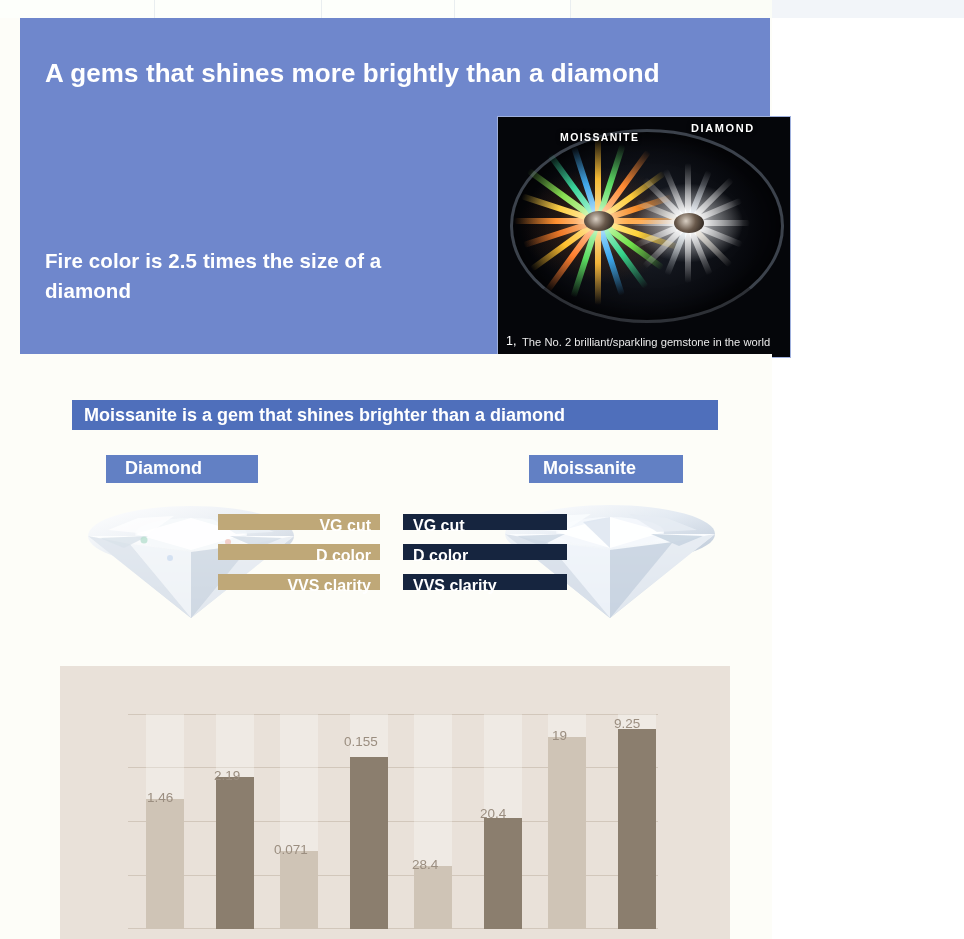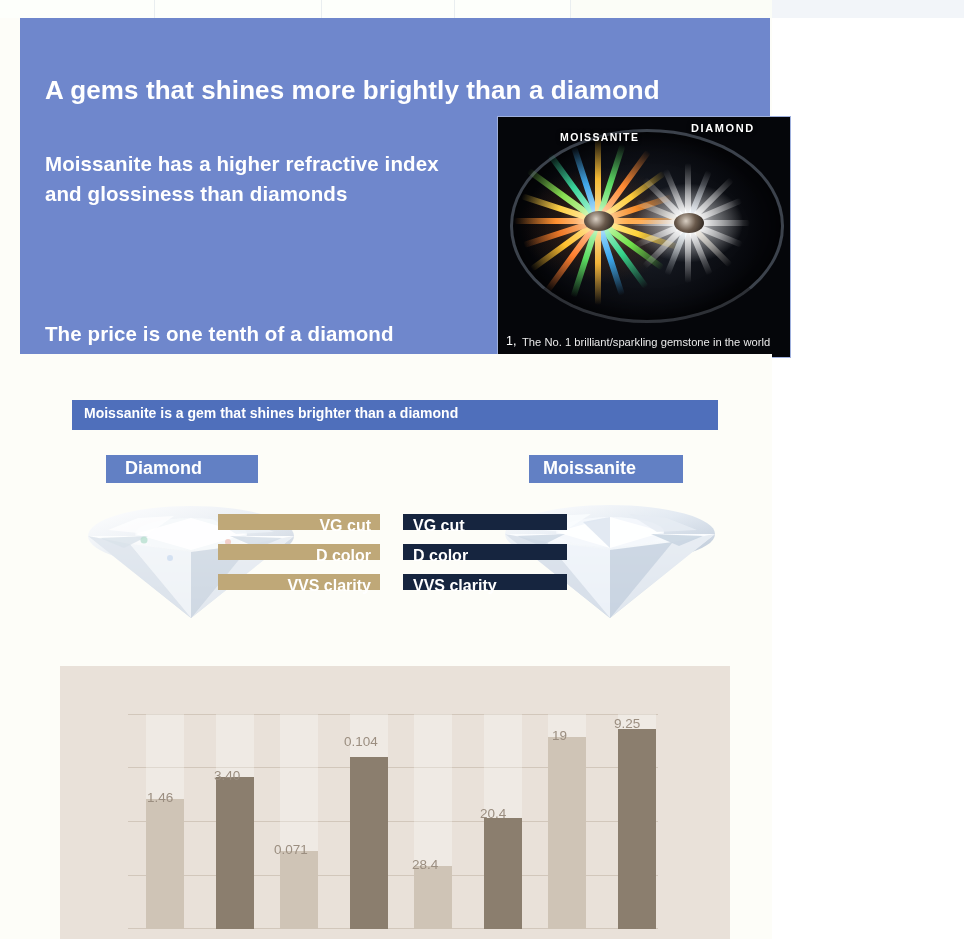--- a/index.html
+++ b/index.html
@@ -33,21 +33,21 @@
   #right-gutter{
     position:absolute;left:772px;top:18px;width:192px;height:921px;background:#ffffff;
   }
 
   
   #hero{
     position:absolute;left:20px;top:0px;width:750px;height:336px;
     background:#6f87cc;
   }
   #hero-title{
-    position:absolute;left:25px;top:40px;width:700px;
+    position:absolute;left:25px;top:23px;width:700px;
     color:#ffffff;font-size:26px;font-weight:bold;letter-spacing:.1px;
     white-space:nowrap;
   }
   .hero-para{
     position:absolute;left:25px;color:#ffffff;font-size:20.5px;font-weight:bold;
     line-height:30px;letter-spacing:.1px;
   }
   #hero-p1{top:110px;width:420px;}
   #hero-p2{top:207px;width:400px;}
   #hero-p3{top:280px;width:420px;white-space:nowrap;}
@@ -104,21 +104,21 @@
   
   #compare-section{
     position:absolute;left:0;top:336px;width:772px;height:300px;
     background:#fdfdf8;
   }
   #compare-banner{
     position:absolute;left:72px;top:46px;width:646px;height:30px;
     background:#4f6fbb;
   }
   #compare-banner-text{
-    position:absolute;left:12px;top:5px;color:#ffffff;font-size:14px;font-weight:bold;
+    position:absolute;left:12px;top:5px;color:#ffffff;font-size:18px;font-weight:bold;
     white-space:nowrap;
   }
   .side-badge{
     position:absolute;height:28px;background:#6280c4;
   }
   #badge-diamond{left:106px;top:101px;width:152px;}
   #badge-moissanite{left:529px;top:101px;width:154px;}
   .side-badge span{
     position:absolute;top:3px;color:#ffffff;font-size:18px;font-weight:bold;white-space:nowrap;
   }
@@ -185,22 +185,21 @@
   <div class="right-pane"></div>
 </div>
 
 <div id="right-gutter"></div>
 
 <div id="page-canvas">
 
   <section id="hero">
     <h1 id="hero-title">A gems that shines more brightly than a diamond</h1>
 
-    <p class="hero-para" id="hero-p1">Moissanite has a higher refractive index and glossiness than diamonds</p>
-    <p class="hero-para" id="hero-p3">The price is one tenth of a diamond</p>
+    <p class="hero-para" id="hero-p2">Fire color is 2.5 times the size of a diamond</p>
 
     <figure id="photo-card">
       <div id="photo-scene">
         <div id="ring-arc"></div>
 
         <div class="ray">
           <i style="transform:rotate(0deg);width:88px;background:linear-gradient(90deg,#ffdca0,#ff9a2e,rgba(255,120,20,0));"></i>
           <i style="transform:rotate(18deg);width:84px;background:linear-gradient(90deg,#fff0b0,#ffd23a,rgba(255,200,40,0));"></i>
           <i style="transform:rotate(36deg);width:80px;background:linear-gradient(90deg,#d8ffc0,#6fe24a,rgba(90,220,70,0));"></i>
           <i style="transform:rotate(54deg);width:82px;background:linear-gradient(90deg,#c8ffd8,#35d38a,rgba(50,200,130,0));"></i>
@@ -243,21 +242,21 @@
 
         <div class="gstone" style="left:86px;top:94px;"></div>
         <div class="gstone" style="left:176px;top:96px;"></div>
 
         <span id="lbl-moissanite">MOISSANITE</span>
         <span id="lbl-diamond">DIAMOND</span>
       </div>
 
       <figcaption id="photo-caption-bar">
         <span id="photo-caption-num">1,</span>
-        <span id="photo-caption-text">The No. 1 brilliant/sparkling gemstone in the world</span>
+        <span id="photo-caption-text">The No. 2 brilliant/sparkling gemstone in the world</span>
       </figcaption>
     </figure>
   </section>
 
   <section id="compare-section">
 
     <div id="compare-banner">
       <span id="compare-banner-text">Moissanite is a gem that shines brighter than a diamond</span>
     </div>
 
@@ -363,26 +362,26 @@
       <div class="colband" style="left:152px;width:38px;"></div>
       <div class="colband" style="left:222px;width:38px;"></div>
       <div class="colband" style="left:286px;width:38px;"></div>
       <div class="colband" style="left:356px;width:38px;"></div>
       <div class="colband" style="left:420px;width:38px;"></div>
       <div class="colband" style="left:490px;width:38px;"></div>
 
       <div class="bar bar-light" style="left:18px;width:38px;height:130px;"></div>
       <div class="bar bar-dark" style="left:88px;width:38px;height:152px;"></div>
       <span class="bar-val" style="left:19px;top:76px;">1.46</span>
-      <span class="bar-val" style="left:86px;top:54px;">3.40</span>
+      <span class="bar-val" style="left:86px;top:54px;">2.19</span>
 
       <div class="bar bar-light" style="left:152px;width:38px;height:78px;"></div>
       <div class="bar bar-dark" style="left:222px;width:38px;height:172px;"></div>
       <span class="bar-val" style="left:146px;top:128px;">0.071</span>
-      <span class="bar-val" style="left:216px;top:20px;">0.104</span>
+      <span class="bar-val" style="left:216px;top:20px;">0.155</span>
 
       <div class="bar bar-light" style="left:286px;width:38px;height:63px;"></div>
       <div class="bar bar-dark" style="left:356px;width:38px;height:111px;"></div>
       <span class="bar-val" style="left:284px;top:143px;">28.4</span>
       <span class="bar-val" style="left:352px;top:92px;">20.4</span>
 
       <div class="bar bar-light" style="left:420px;width:38px;height:192px;"></div>
       <div class="bar bar-dark" style="left:490px;width:38px;height:200px;"></div>
       <span class="bar-val" style="left:424px;top:14px;">19</span>
       <span class="bar-val" style="left:486px;top:2px;">9.25</span>

